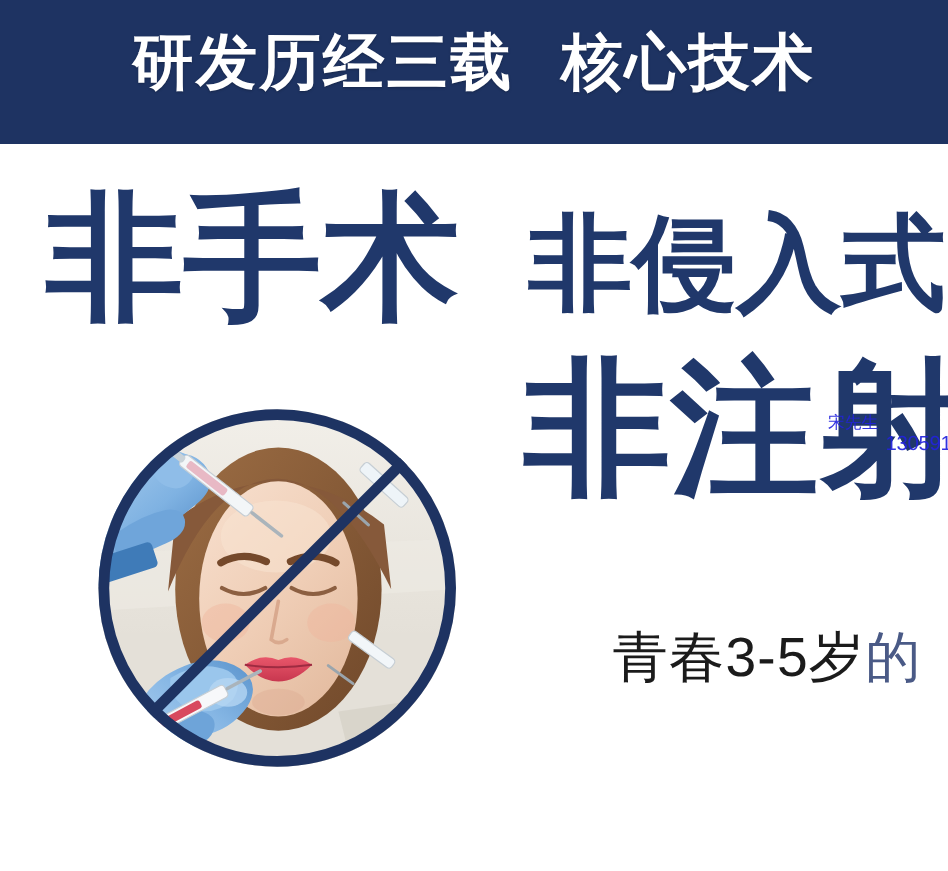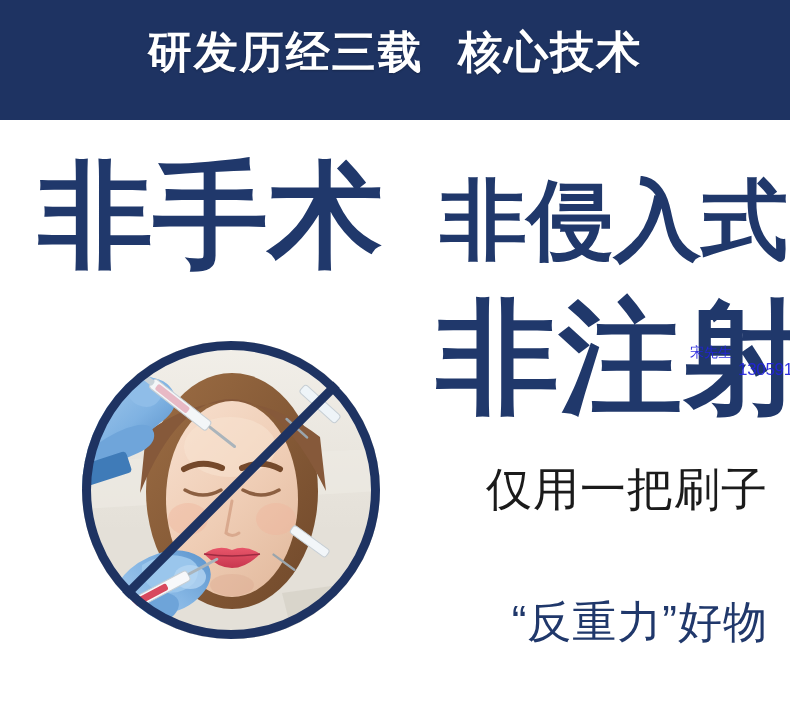--- a/index.html
+++ b/index.html
@@ -33,21 +33,21 @@
     left: 0;
     top: 0;
     width: 790px;
     height: 104px;
     display: flex;
     align-items: center;
     justify-content: center;
     color: #ffffff;
     font-family: "DejaVu Serif", "Liberation Serif", serif;
     font-weight: 700;
-    font-size: 44px;
+    font-size: 51px;
     letter-spacing: 2px;
     white-space: pre;
     text-shadow: 0 1px 2px rgba(0,0,0,0.25);
   }
 
   
   .headline {
     position: absolute;
     color: #20386b;
     font-family: "Liberation Sans", "DejaVu Sans", sans-serif;
@@ -272,18 +272,17 @@
 
     <div class="ban-ring"></div>
     <div class="ban-slash"></div>
   </div>
 
   <div class="watermark">
     <span class="wm-name">宋先生</span>
     <span class="wm-phone">13059177793</span>
   </div>
 
-  <div class="subcopy subcopy-1">仅用一把刷子</div>
-
-
-  <div class="subcopy subcopy-3">“反重力”好物</div>
+
+  <div class="subcopy subcopy-2"><span>青春3-5岁</span><span class="tail">的</span></div>
+
 
 </div>
 
 </body></html>

